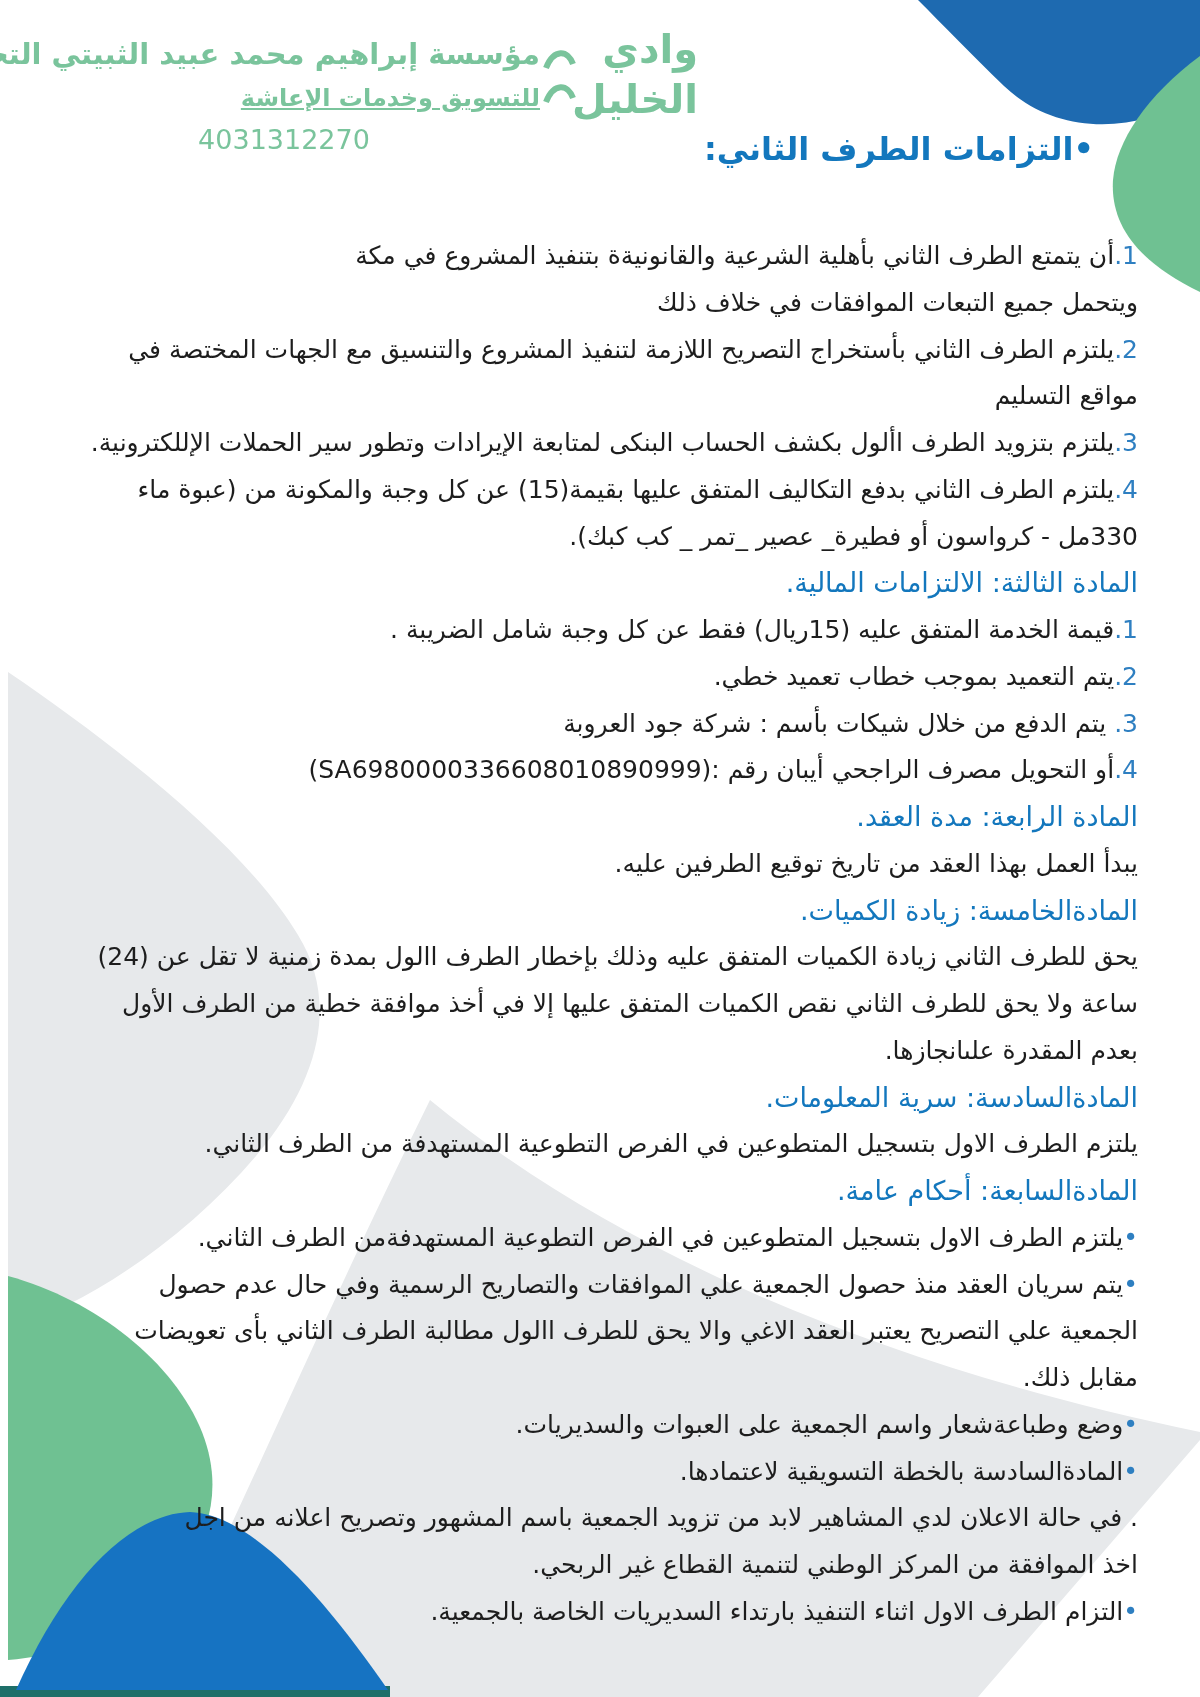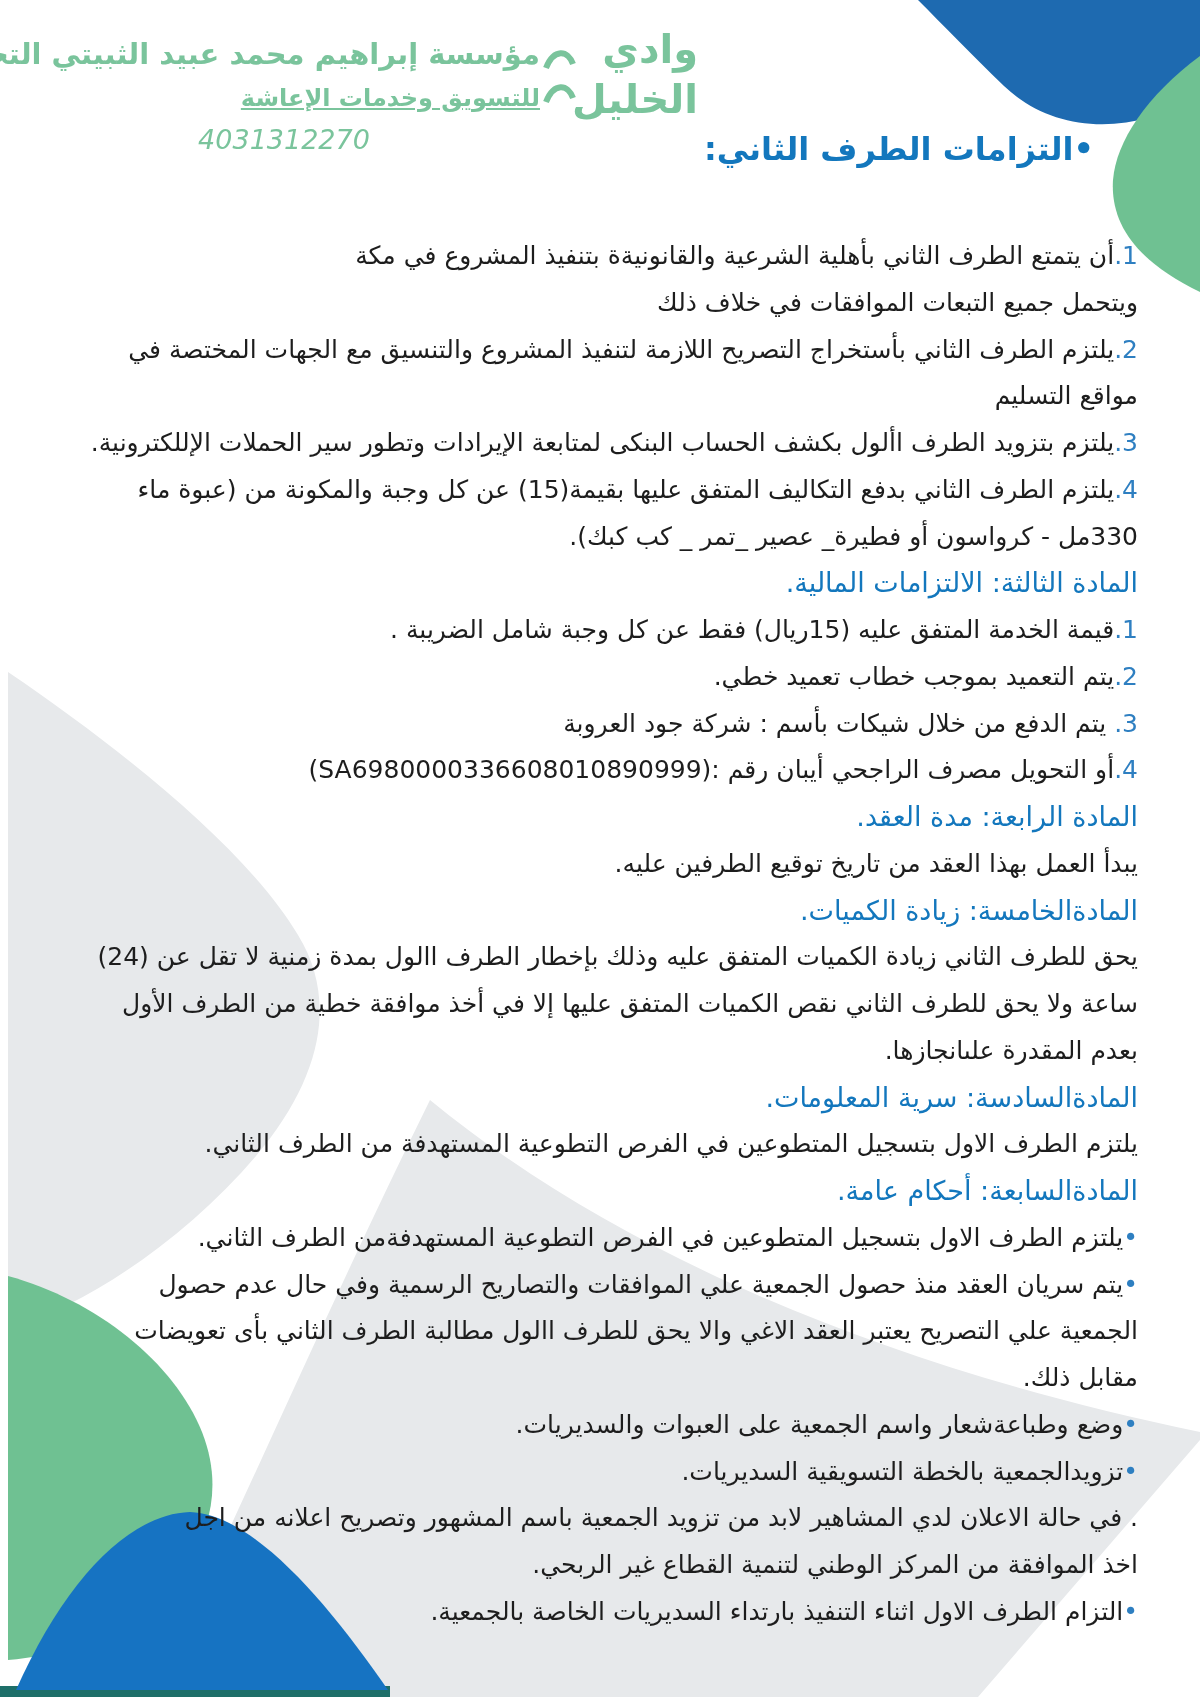--- a/index.html
+++ b/index.html
@@ -19,21 +19,21 @@
     background:#ffffff;overflow:hidden;direction:rtl;
     font-family:"DejaVu Sans",sans-serif;color:var(--body-text);
   }
   svg.decor{position:absolute;left:0;top:0;width:1200px;height:1697px;pointer-events:none;}
 
   
   .letterhead{position:absolute;top:24px;left:28px;width:660px;z-index:3;}
   .org{position:absolute;top:8px;left:0;width:512px;text-align:right;color:var(--brand-green);}
   .org .l1{font-size:29px;font-weight:bold;line-height:44px;white-space:nowrap;}
   .org .l2{font-size:24px;font-weight:bold;line-height:44px;white-space:nowrap;text-decoration:underline;}
-  .org .l3{font-size:27px;line-height:40px;text-align:center;direction:ltr;font-style:italic;}
+  .org .l3{font-size:27px;line-height:40px;text-align:center;direction:ltr;}
   .logo{position:absolute;top:0;left:520px;width:150px;height:122px;color:var(--brand-green);text-align:right;}
   .logo .w{font-size:40px;font-weight:bold;line-height:50px;white-space:nowrap;}
   .logo svg{position:absolute;left:-6px;top:16px;}
 
   
   .page-title{
     position:absolute;top:130px;right:106px;z-index:3;margin:0;
     font-size:32px;font-weight:bold;color:var(--heading-blue);white-space:nowrap;
   }
   .page-title .pfx{color:var(--heading-blue);}
@@ -108,19 +108,19 @@
       <div class="line plain"><span>ساعة ولا يحق للطرف الثاني نقص الكميات المتفق عليها إلا في أخذ موافقة خطية من الطرف الأول</span></div>
       <div class="line plain"><span>بعدم المقدرة علىانجازها.</span></div>
       <div class="line heading"><span>المادةالسادسة: سرية المعلومات.</span></div>
       <div class="line plain"><span>يلتزم الطرف الاول بتسجيل المتطوعين في الفرص التطوعية المستهدفة من الطرف الثاني.</span></div>
       <div class="line heading"><span>المادةالسابعة: أحكام عامة.</span></div>
       <div class="line bullet"><span class="pfx">•</span><span>يلتزم الطرف الاول بتسجيل المتطوعين في الفرص التطوعية المستهدفةمن الطرف الثاني.</span></div>
       <div class="line bullet"><span class="pfx">•</span><span>يتم سريان العقد منذ حصول الجمعية علي الموافقات والتصاريح الرسمية وفي حال عدم حصول</span></div>
       <div class="line plain"><span>الجمعية علي التصريح  يعتبر العقد الاغي والا يحق للطرف االول مطالبة الطرف الثاني بأى تعويضات</span></div>
       <div class="line plain"><span>مقابل ذلك.</span></div>
       <div class="line bullet"><span class="pfx">•</span><span>وضع وطباعةشعار واسم الجمعية على العبوات والسديريات.</span></div>
-      <div class="line bullet"><span class="pfx">•</span><span>تزويدالجمعية بالخطة التسويقية السديريات.</span></div>
+      <div class="line bullet"><span class="pfx">•</span><span>المادةالسادسة بالخطة التسويقية لاعتمادها.</span></div>
       <div class="line plain"><span>. في حالة الاعلان لدي المشاهير لابد من تزويد الجمعية باسم المشهور وتصريح اعلانه من اجل</span></div>
       <div class="line plain"><span>اخذ الموافقة من المركز الوطني لتنمية القطاع غير الربحي.</span></div>
       <div class="line bullet"><span class="pfx">•</span><span>التزام الطرف الاول اثناء التنفيذ بارتداء السديريات الخاصة بالجمعية.</span></div>
     </main>
 
 </div>
 
 </body></html>

